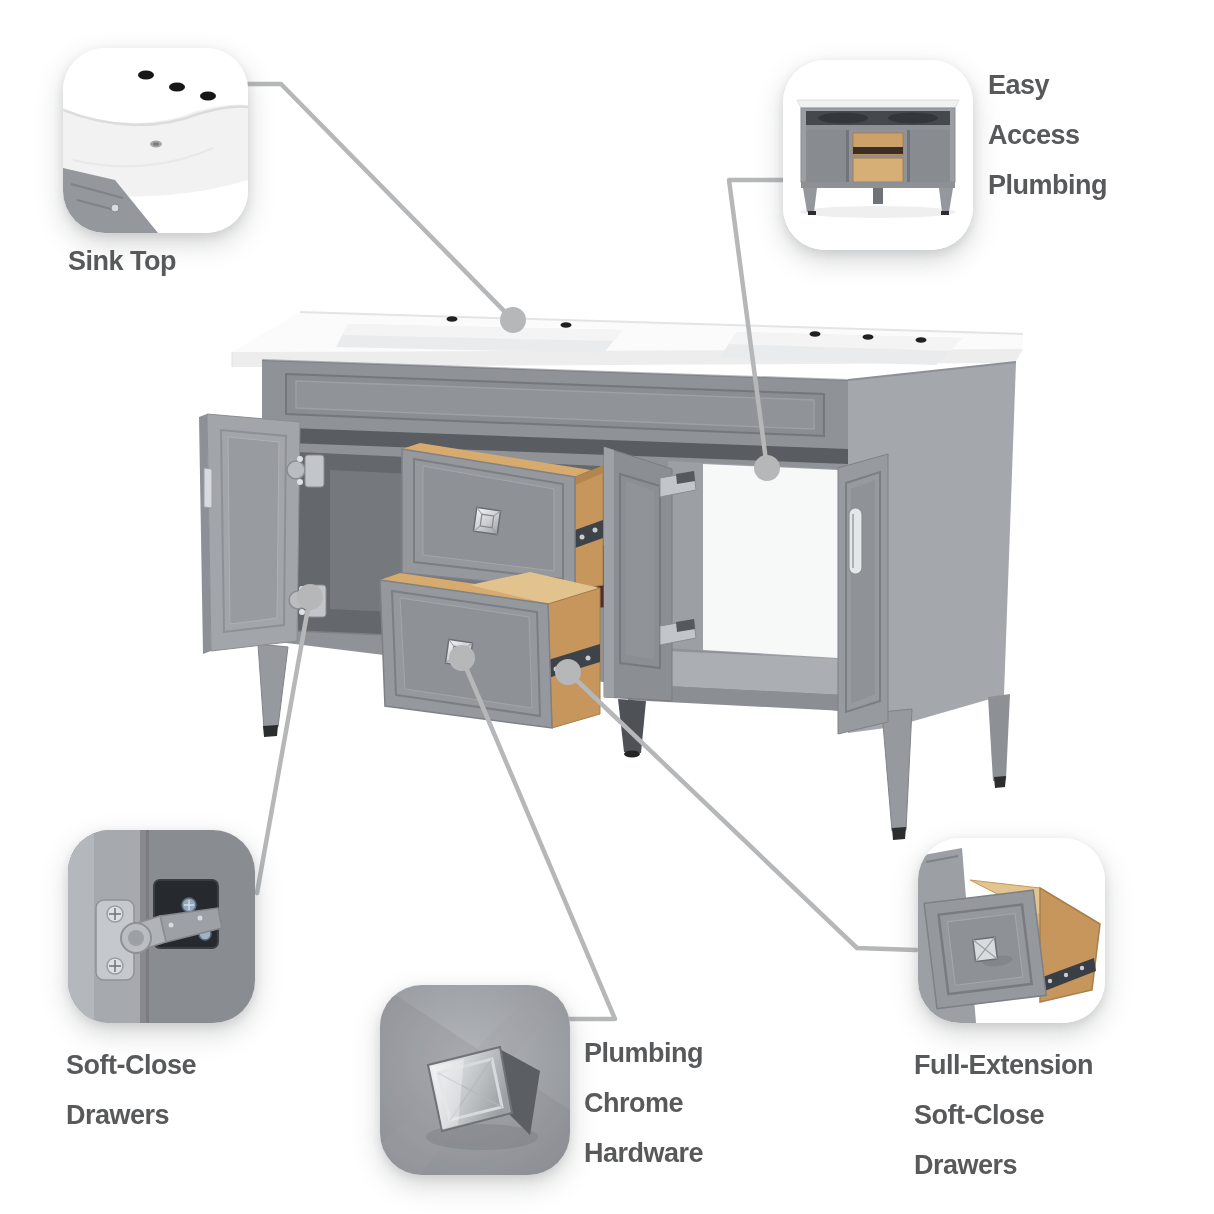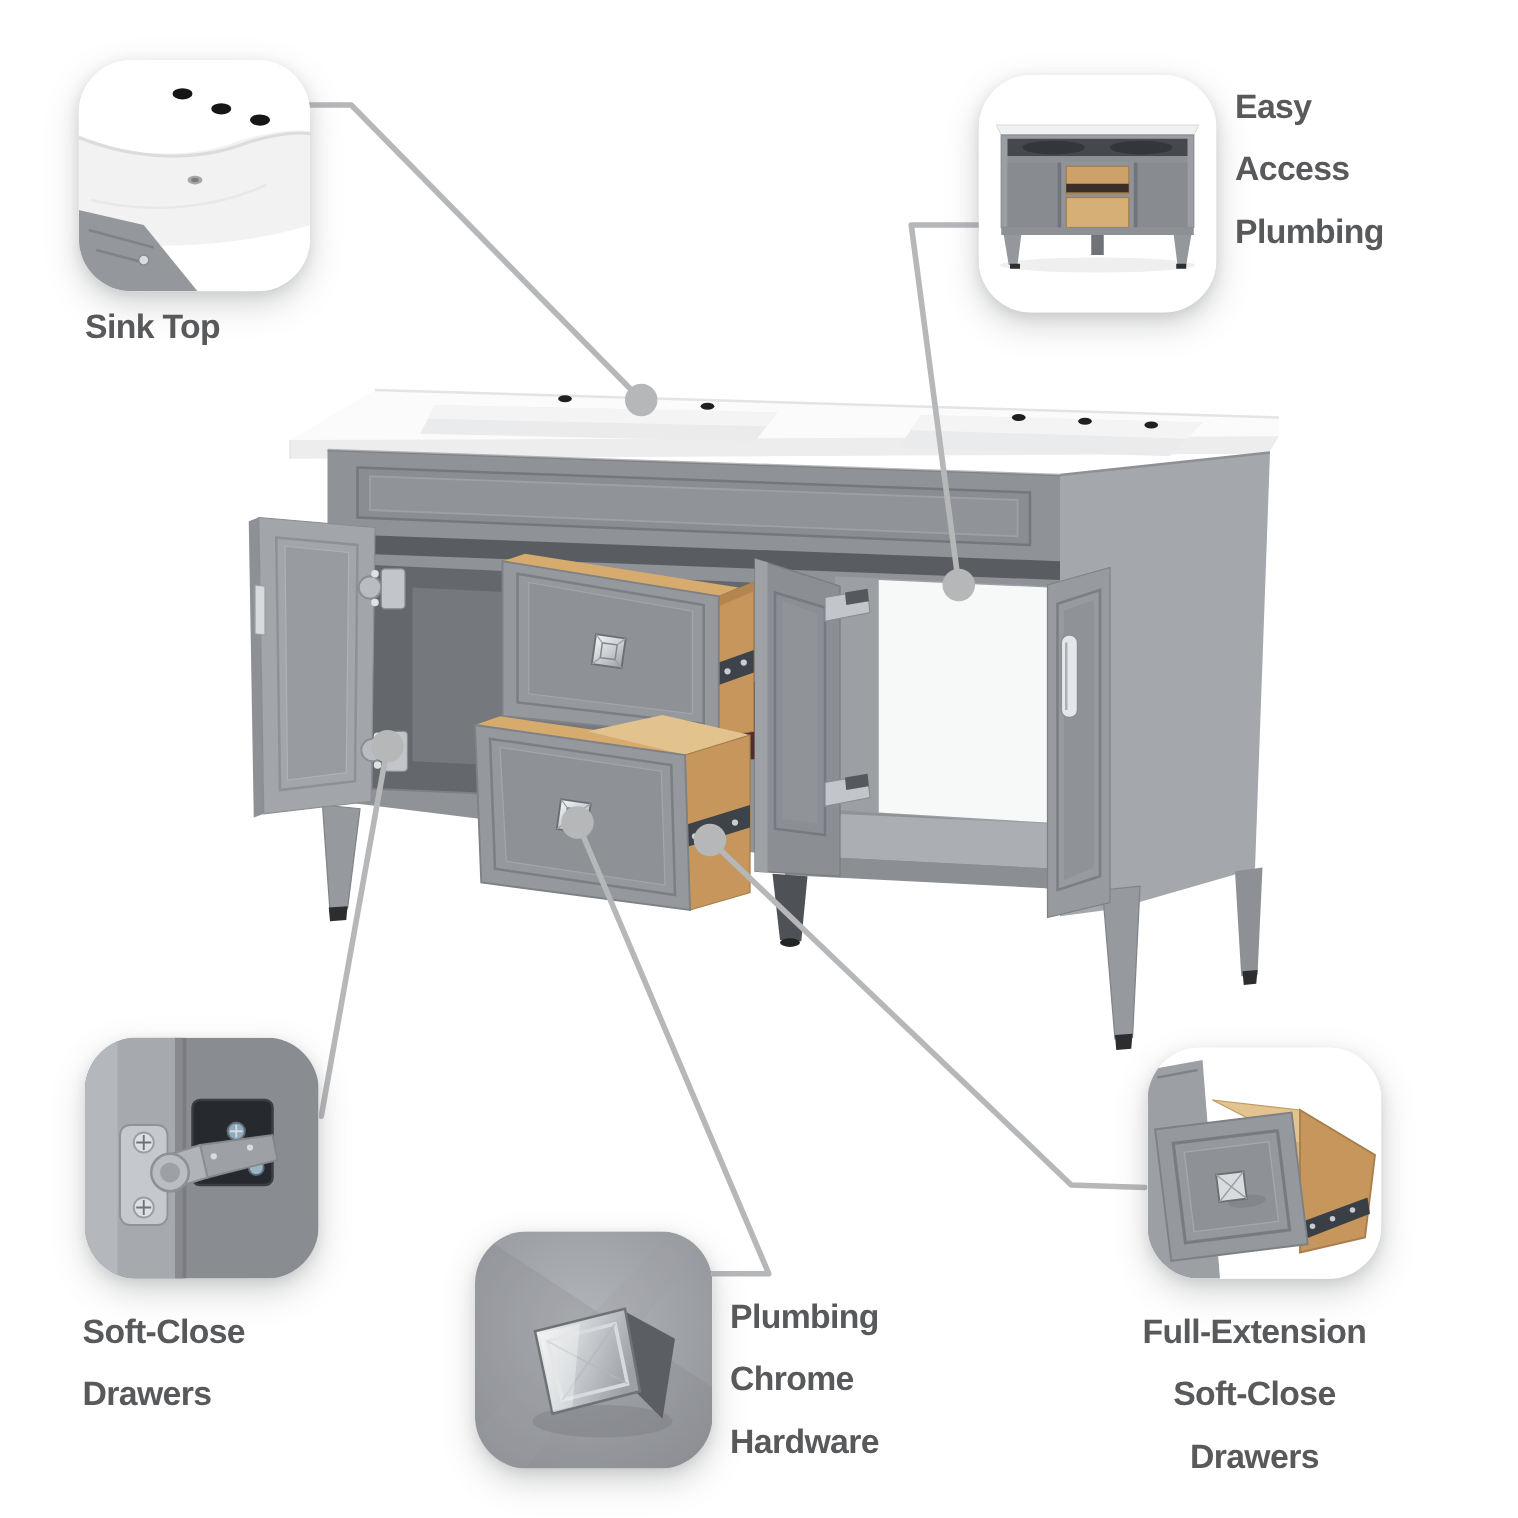--- a/index.html
+++ b/index.html
@@ -295,17 +295,17 @@
   <div>Soft-Close</div>
   <div>Drawers</div>
 </div>
 
 <div class="label" style="left:584px;top:1028px;">
   <div>Plumbing</div>
   <div>Chrome</div>
   <div>Hardware</div>
 </div>
 
-<div class="label" style="left:914px;top:1040px;text-align:center;">
+<div class="label" style="left:914px;top:1040px;">
   <div>Full-Extension</div>
   <div>Soft-Close</div>
   <div>Drawers</div>
 </div>
 
 </body></html>

